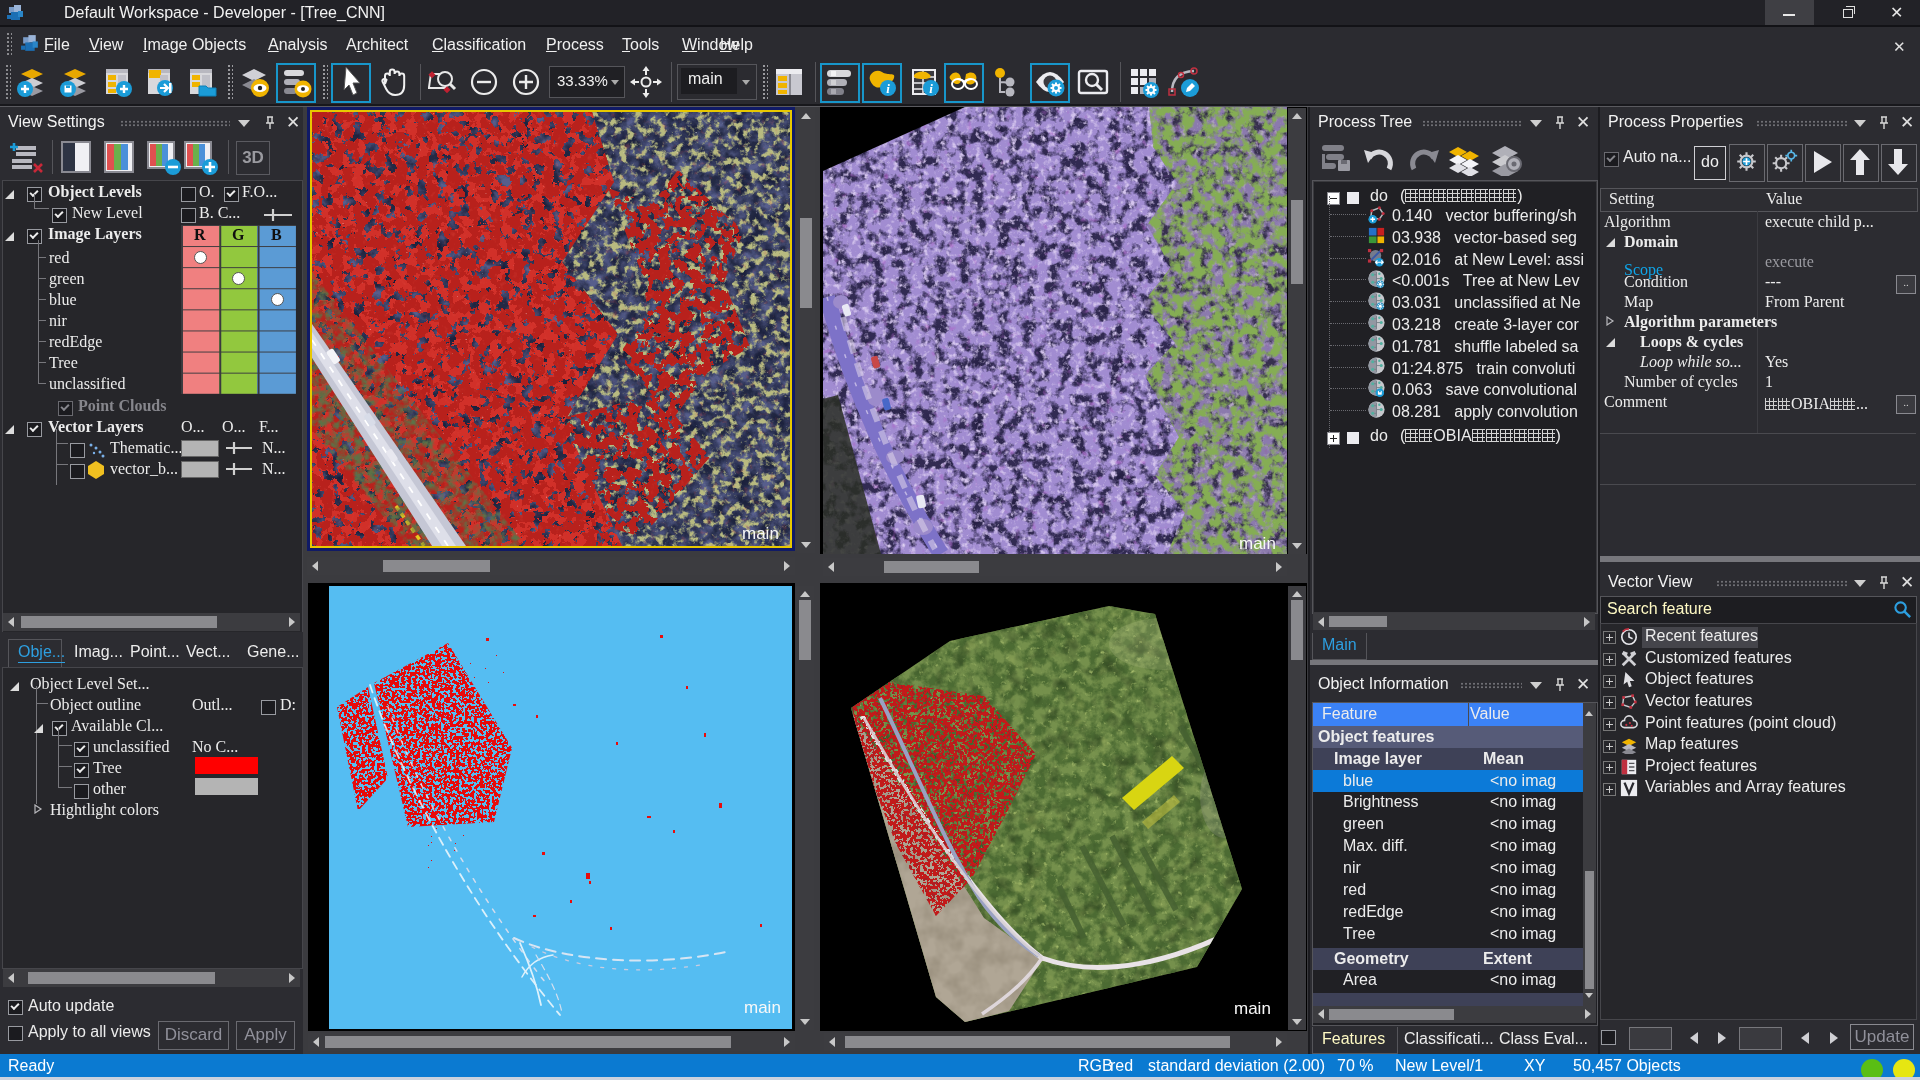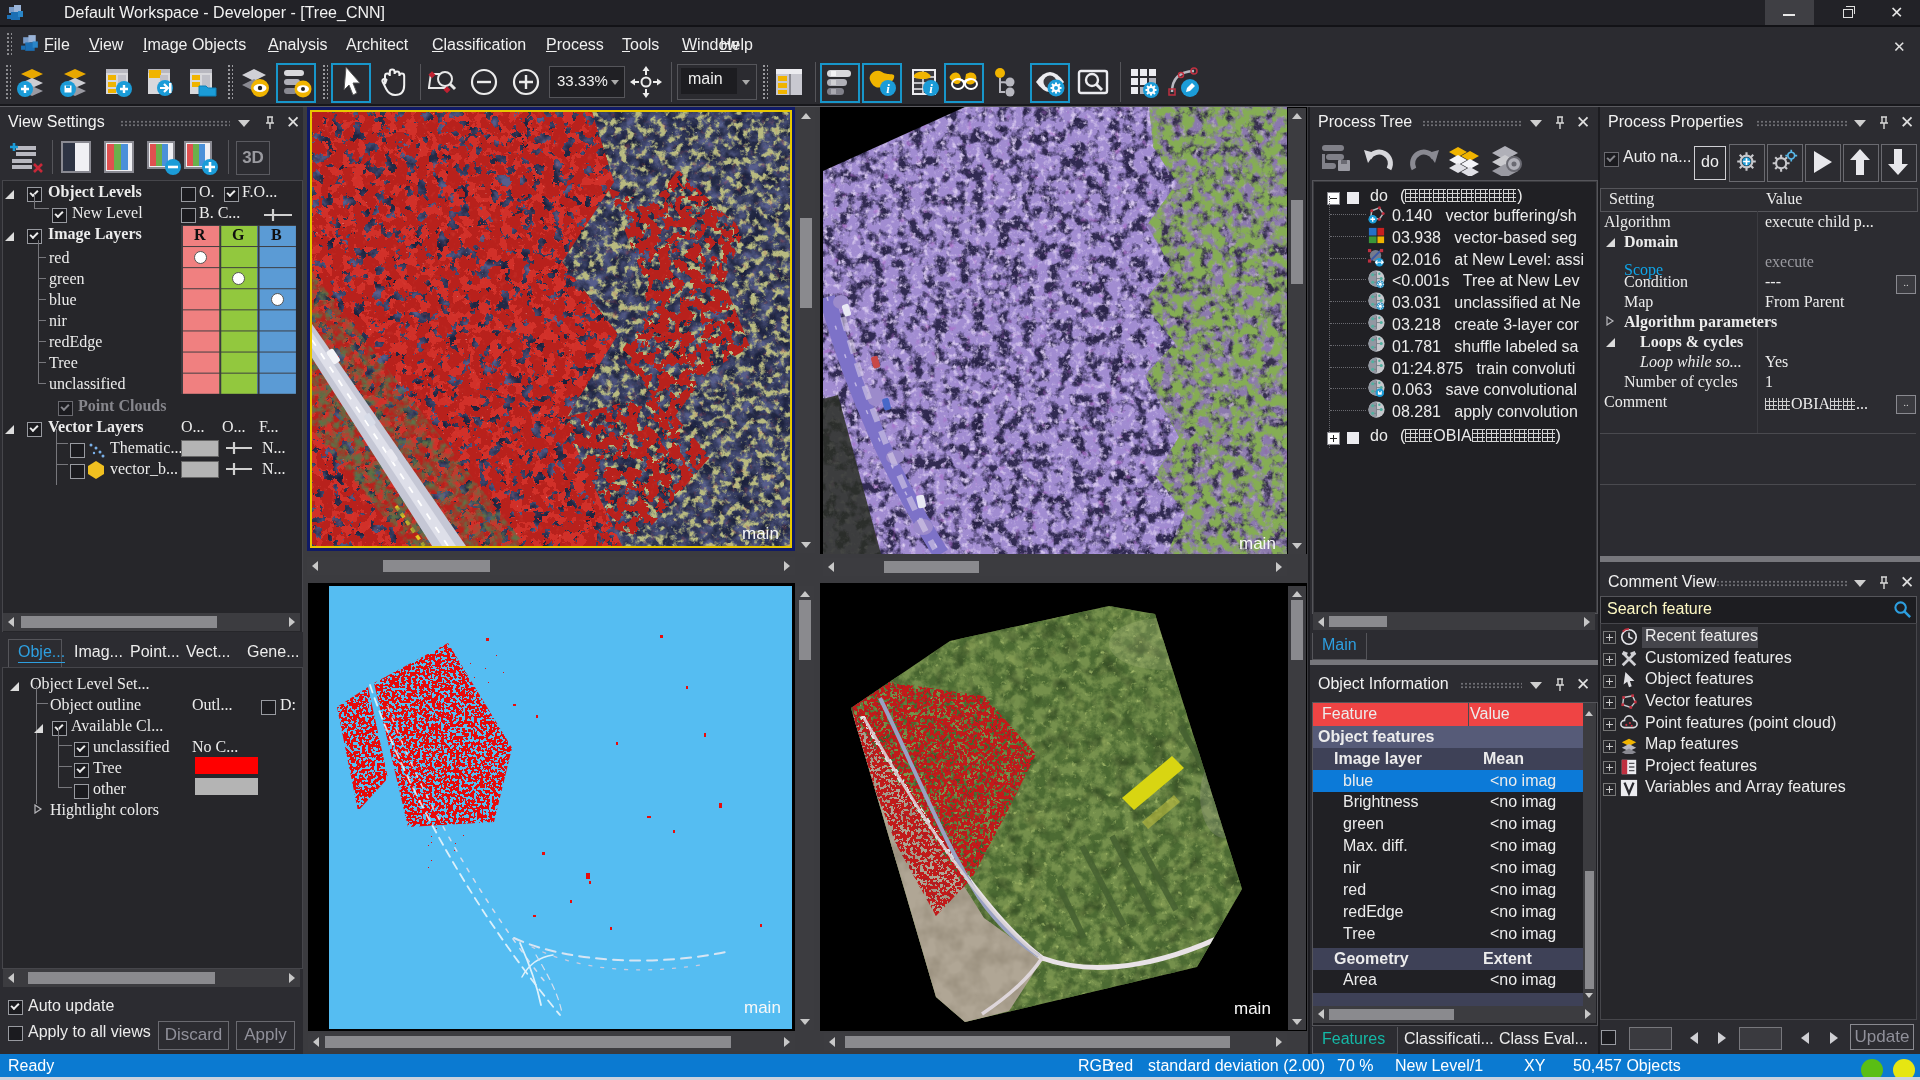--- a/index.html
+++ b/index.html
@@ -1092,21 +1092,21 @@
     <span class="lbl">Object Information</span>
     <span class="lead" style="left:142px;width:62px;"></span>
     <span class="da" style="left:212px;"></span>
     <svg class="abs" style="left:236px;top:6px" width="12" height="14" viewBox="0 0 12 14">
       <path d="M3,1h6M4,1v6h4v-6M2,7h8M6,7v6" stroke="#d8d8d8" stroke-width="1.4" fill="none"></path>
     </svg>
     <span class="px" style="left:258px;">✕</span>
   </div>
 <div class="abs" style="left:1312px;top:702px;width:284px;height:322px;background:#202024;border:1px solid #55555a;"></div>
 <div class="abs" id="oi" style="left:1313px;top:703px;width:270px;height:303px;overflow:hidden;font-size:16px;">
-<div style="position:absolute;left:0;top:0;width:270px;height:23px;background:#ef4444;border-bottom:1px solid #4a4a4f;">
+<div style="position:absolute;left:0;top:0;width:270px;height:23px;background:#3b82f6;border-bottom:1px solid #4a4a4f;">
       <span class="abs" style="left:9px;top:2px;">Feature</span>
       <span class="abs" style="left:157px;top:2px;">Value</span>
       <span class="abs" style="left:155px;top:0;width:1px;height:23px;background:#4a4a4f;"></span>
     </div>
 <div style="position:absolute;left:0;top:23px;width:270px;height:22px;background:#565b78;">
       <b class="abs" style="left:5px;top:2px;">Object features</b>
     </div>
 <div style="position:absolute;left:0;top:45px;width:270px;height:22px;background:#3e4157;">
       <b class="abs" style="left:21px;top:2px;">Image layer</b>
       <b class="abs" style="left:170px;top:2px;">Mean</b>
@@ -1141,21 +1141,21 @@
     <span class="aru" style="left:2px;top:4px;border-width:4px;border-bottom-width:5px;"></span>
     <span class="ard" style="left:2px;bottom:4px;border-width:4px;border-top-width:5px;"></span>
     <span class="tv" style="left:2px;top:168px;width:9px;height:118px;"></span>
   </div>
 <div class="sb" style="left:1313px;top:1006px;width:283px;height:17px;">
     <span class="arl" style="left:5px;top:3px;"></span>
     <span class="arr" style="right:5px;top:3px;"></span>
     <span class="th" style="left:16px;top:3px;width:125px;height:11px;"></span>
   </div>
 <div class="abs" style="left:1312px;top:1027px;width:84px;height:26px;border:1px solid #55555a;border-top:none;"></div>
-<span class="abs" style="left:1322px;top:1030px;color:#14b8a6;font-size:16px;">Features</span>
+<span class="abs" style="left:1322px;top:1030px;color:#fef9c3;font-size:16px;">Features</span>
 <span class="abs" style="left:1404px;top:1030px;font-size:16px;">Classificati...</span>
 <span class="abs" style="left:1499px;top:1030px;font-size:16px;">Class Eval...</span>
 <div class="abs" style="left:1598px;top:107px;width:2px;height:947px;background:#1c1c20;"></div>
 <div class="ptit" style="left:1608px;top:110px;width:304px;">
     <span class="lbl">Process Properties</span>
     <span class="lead" style="left:148px;width:92px;"></span>
     <span class="da" style="left:246px;"></span>
     <svg class="abs" style="left:270px;top:6px" width="12" height="14" viewBox="0 0 12 14">
       <path d="M3,1h6M4,1v6h4v-6M2,7h8M6,7v6" stroke="#d8d8d8" stroke-width="1.4" fill="none"></path>
     </svg>
@@ -1228,21 +1228,21 @@
     <span class="abs" style="left:165px;top:185px;">1</span>
 <span class="abs" style="left:4px;top:205px;">Comment</span>
     <span class="abs" style="left:165px;top:207px;"><i class="cjkd"></i><i class="cjkd"></i>OBIA<i class="cjkd"></i><i class="cjkd"></i>...</span>
 <span class="abs" style="left:296px;top:87px;width:18px;height:17px;border:1px solid #8a8a90;background:#3a3a3f;color:#ccc;font-size:11px;text-align:center;">..</span>
 <span class="abs" style="left:296px;top:207px;width:18px;height:17px;border:1px solid #8a8a90;background:#3a3a3f;color:#ccc;font-size:11px;text-align:center;">..</span>
 <span class="abs" style="left:0;top:245px;width:316px;height:1px;background:#4a4a4f;"></span>
 <span class="abs" style="left:0;top:296px;width:316px;height:1px;background:#4a4a4f;"></span>
 </div>
 <div class="abs" style="left:1600px;top:556px;width:320px;height:6px;background:#77777c;"></div>
 <div class="ptit" style="left:1608px;top:570px;width:304px;">
-    <span class="lbl">Comment View</span>
+    <span class="lbl">Vector View</span>
     <span class="lead" style="left:108px;width:132px;"></span>
     <span class="da" style="left:246px;"></span>
     <svg class="abs" style="left:270px;top:6px" width="12" height="14" viewBox="0 0 12 14">
       <path d="M3,1h6M4,1v6h4v-6M2,7h8M6,7v6" stroke="#d8d8d8" stroke-width="1.4" fill="none"></path>
     </svg>
     <span class="px" style="left:292px;">✕</span>
   </div>
 <div class="abs" style="left:1600px;top:596px;width:315px;height:26px;background:#1d1d21;border:1px solid #55555a;"></div>
 <span class="abs" style="left:1607px;top:600px;font-size:16px;color:#fef9c3;">Search feature</span>
 <svg class="abs" style="left:1893px;top:600px" width="19" height="19" viewBox="0 0 20 20">

